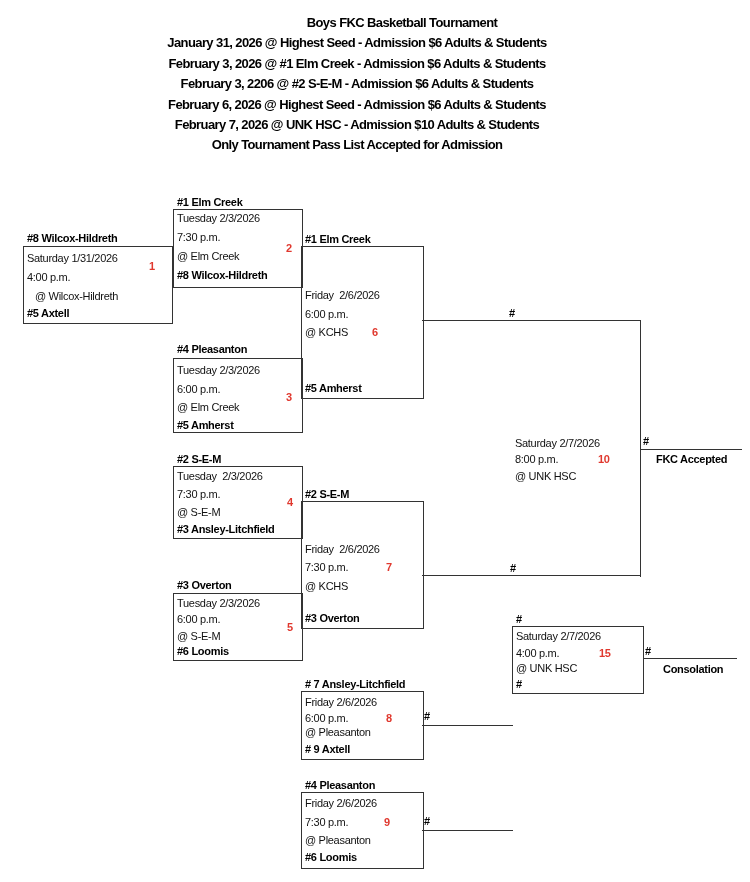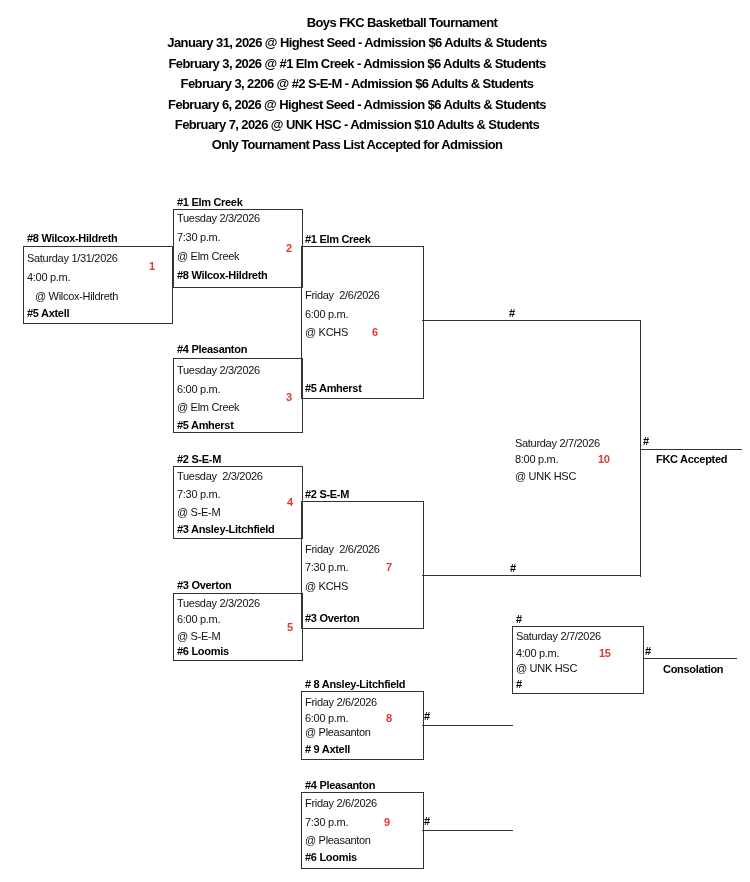--- a/index.html
+++ b/index.html
@@ -125,21 +125,21 @@
     <div class="t" style="left:516px;top:661px">@ UNK HSC</div>
     <div class="t b" style="left:516px;top:677px">#</div>
     <div class="num" style="left:599px;top:646px">15</div>
     <div class="hl" style="left:643px;top:658px;width:94px"></div>
     <div class="t b" style="left:645px;top:644px">#</div>
     <div class="t b" style="left:663px;top:662px">Consolation</div>
   </div>
 
   <div>
     <div class="gbox" style="left:301px;top:691px;width:121px;height:67px"></div>
-    <div class="t b" style="left:305px;top:677px"># 8 Ansley-Litchfield</div>
+    <div class="t b" style="left:305px;top:677px"># 7 Ansley-Litchfield</div>
     <div class="t" style="left:305px;top:695px">Friday 2/6/2026</div>
     <div class="t" style="left:305px;top:711px">6:00 p.m.</div>
     <div class="t" style="left:305px;top:725px">@ Pleasanton</div>
     <div class="t b" style="left:305px;top:742px"># 9 Axtell</div>
     <div class="num" style="left:386px;top:711px">8</div>
     <div class="hl" style="left:422px;top:725px;width:91px"></div>
     <div class="t b" style="left:424px;top:709px">#</div>
   </div>
 
   <div>

